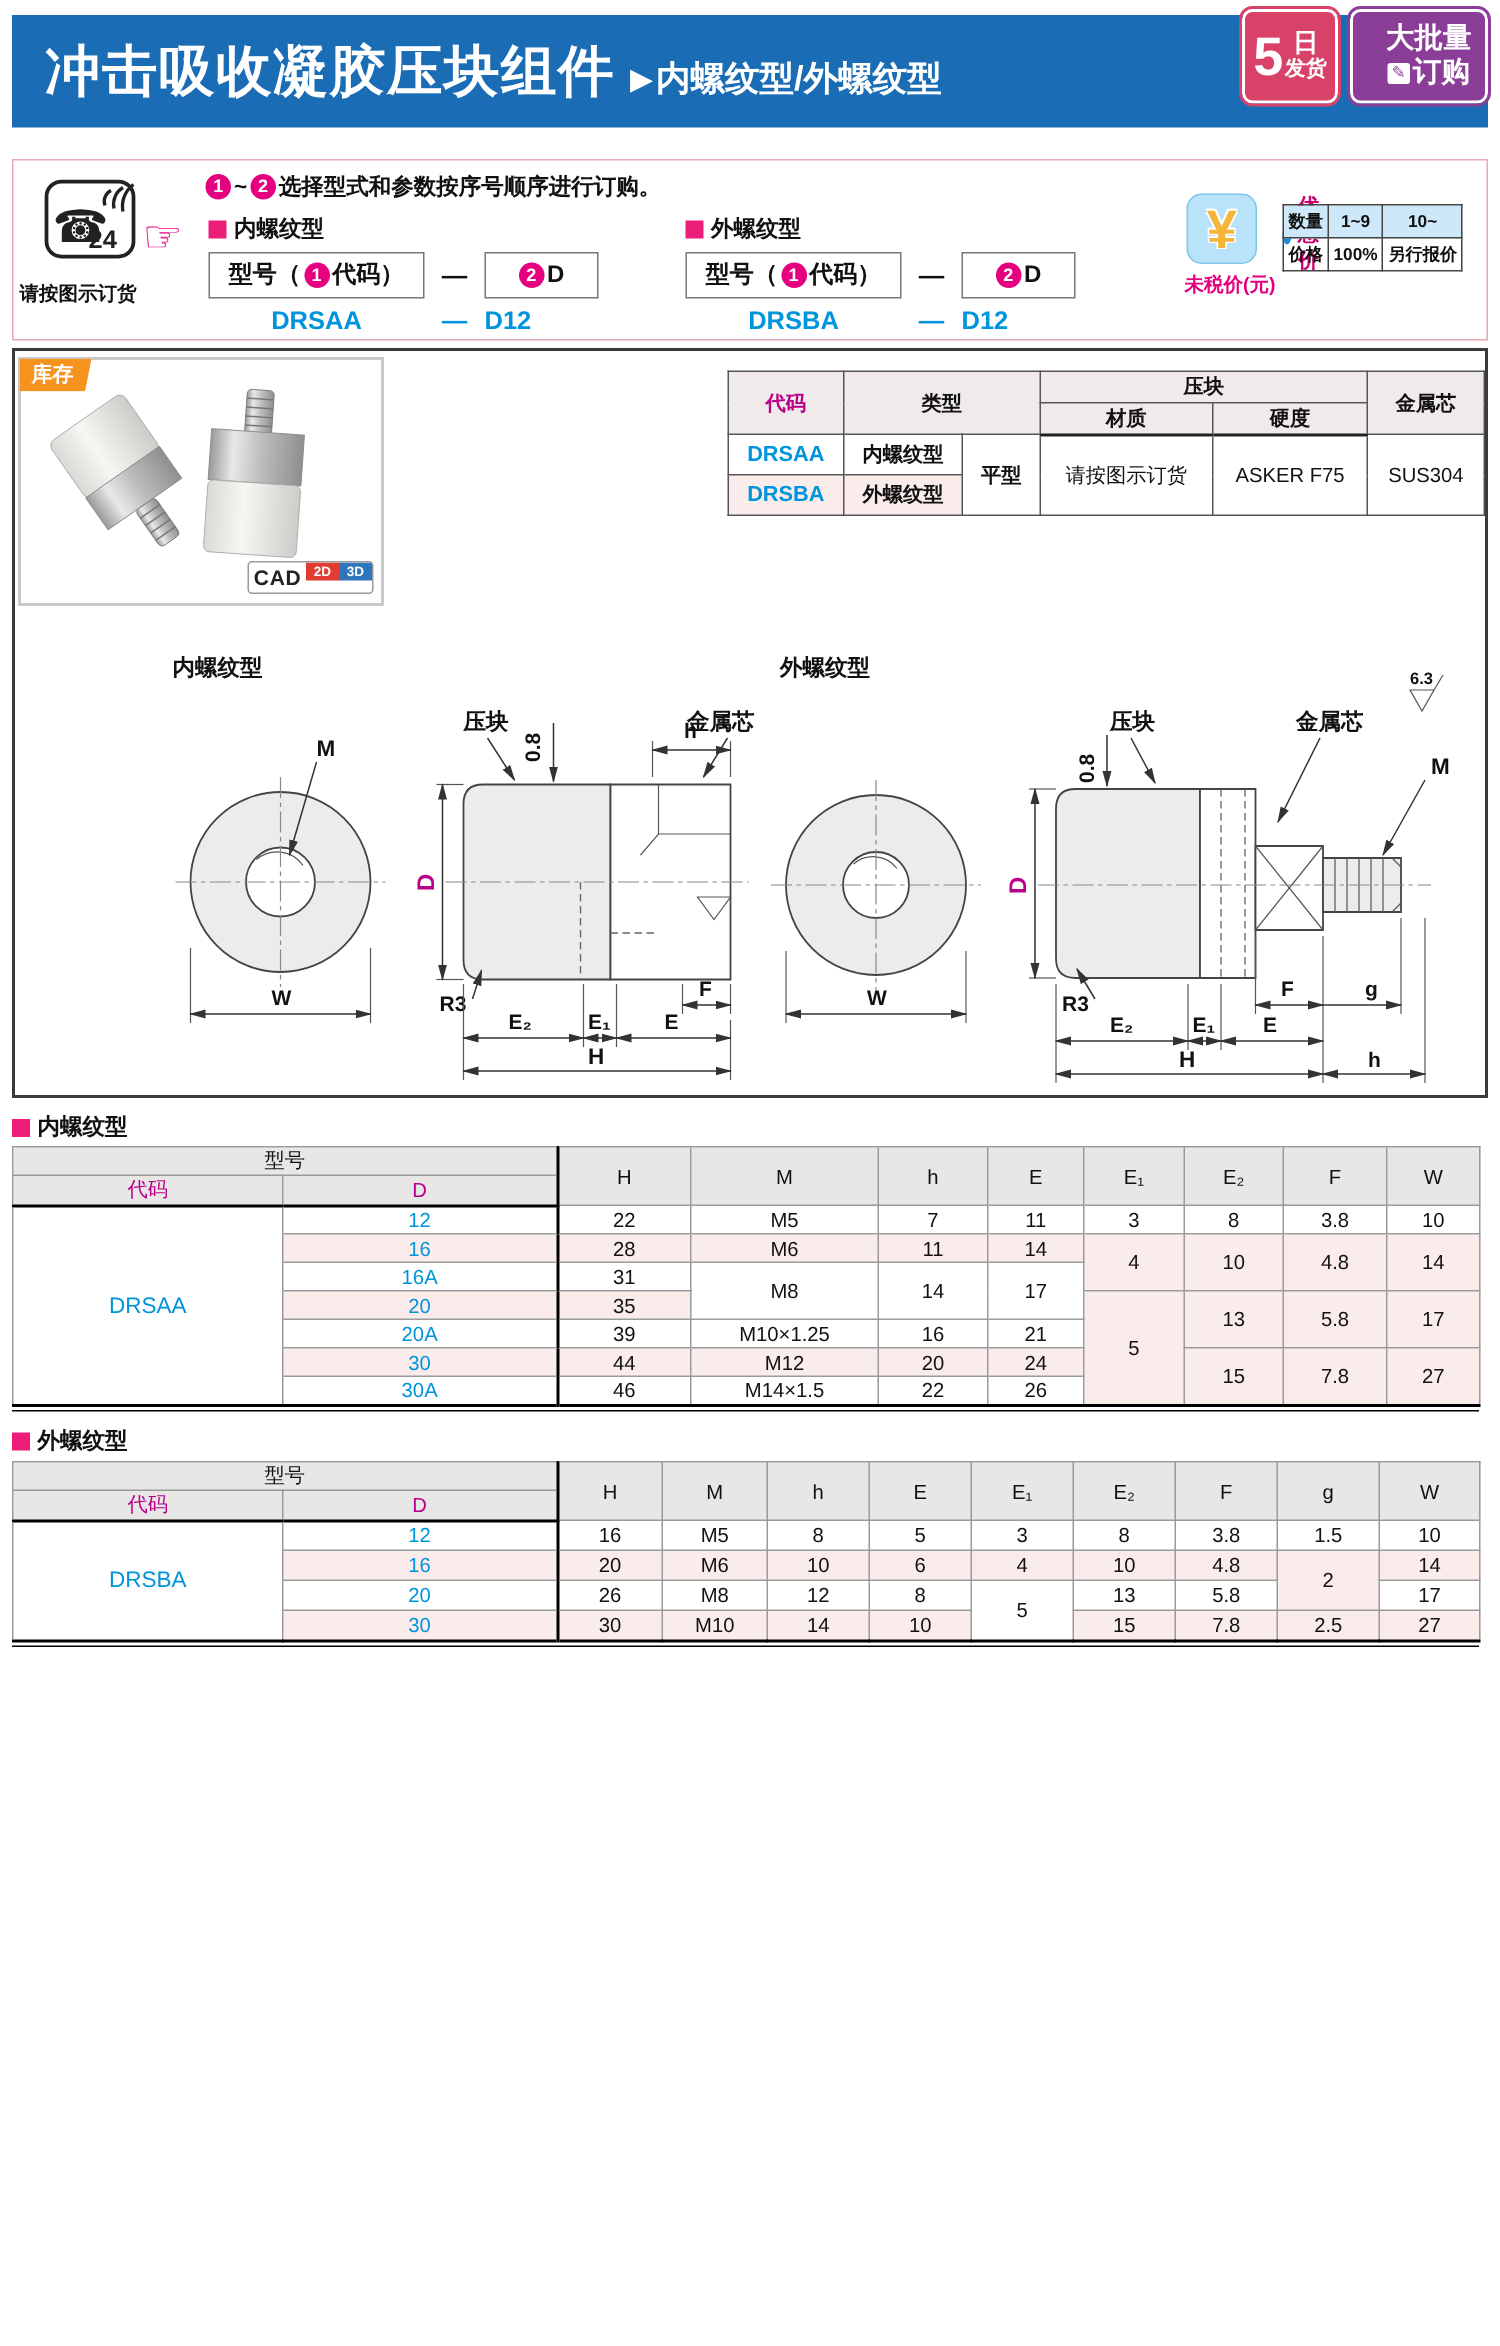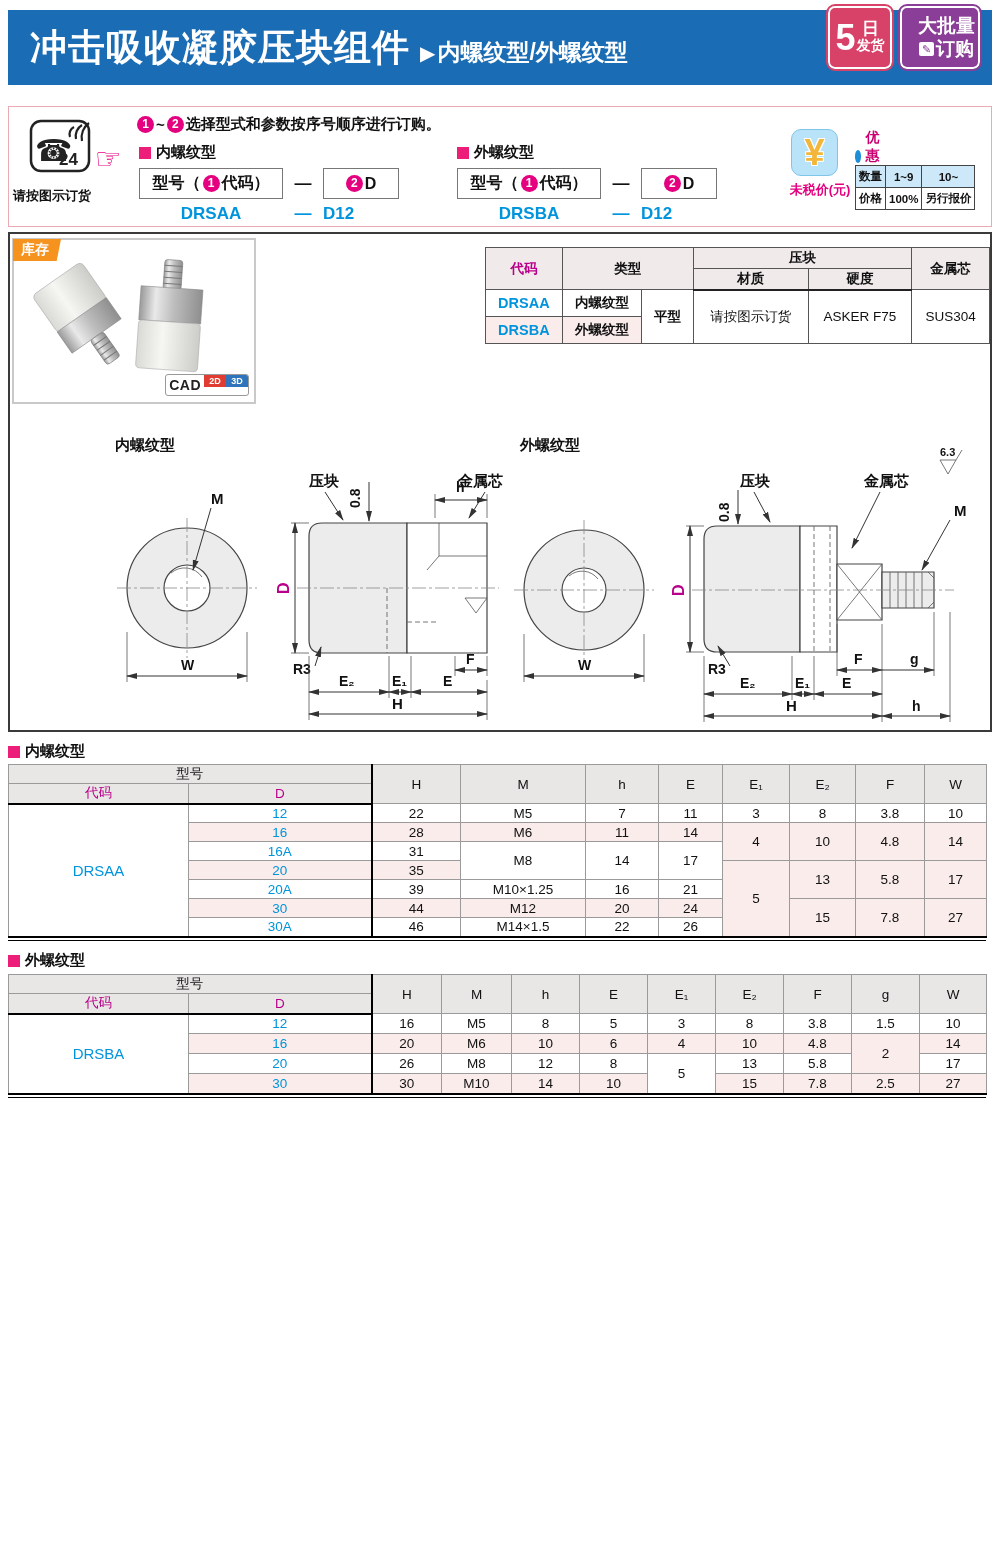--- a/index.html
+++ b/index.html
@@ -12,21 +12,21 @@
   .title-main { color:#fff; font-size:37px; font-weight:bold; margin-left:22px; letter-spacing:1px; white-space:nowrap; }
   .title-arrow { color:#fff; font-size:20px; margin:10px 2px 0 10px; }
   .title-sub { color:#fff; font-size:23px; font-weight:bold; margin-top:10px; white-space:nowrap; }
   .badge { border-radius:7px; border:2.5px solid #fff; color:#fff; display:flex; flex-direction:column; align-items:center; justify-content:center; }
   .badge-days { left:828px; top:6px; width:64px; height:63px; background:#d84168; outline:2px solid #d84168; }
   .bd-row1 { display:flex; align-items:flex-start; line-height:1; }
   .bd-5 { font-size:36px; font-weight:bold; }
   .bd-ri { display:flex; flex-direction:column; align-items:center; margin-left:1px; }
   .bd-day { font-size:17px; font-weight:bold; line-height:1.1; }
   .bd-ship { font-size:14px; font-weight:bold; line-height:1.1; }
-  .badge-bulk { left:900px; top:6px; width:80px; height:63px; background:#8a3e97; outline:2px solid #8a3e97;padding-left:13px; }
+  .badge-bulk { left:900px; top:6px; width:92px; height:63px; background:#8a3e97; outline:2px solid #8a3e97;padding-left:13px; }
   .bb-l1 { font-size:19px; font-weight:bold; line-height:1.2; }
   .bb-l2 { font-size:19px; font-weight:bold; line-height:1.2; display:flex; align-items:center; gap:2px; }
   .bb-ico { width:15px; height:14px; background:#fff; color:#8a3e97; font-size:11px; line-height:14px; text-align:center; border-radius:2px; font-weight:bold; }
 
   
   .order-box { left:8px; top:106px; width:984px; height:121px; border:1.5px solid #e9aab4; background:#fff; }
   .phone-wrap { left:20px; top:12px; width:110px; }
   .phone-cap { left:4px; top:80px; width:110px; font-size:13px; font-weight:bold; }
   .pointer { left:86px; top:34px; font-size:30px; color:#e4007f; }
   .instr-line { left:128px; top:8px; display:flex; align-items:center; gap:2px; font-size:15px; font-weight:bold; }
@@ -39,21 +39,21 @@
   .obox { border:1.4px solid #777; background:#fff; height:31px; display:flex; align-items:center; justify-content:center; gap:2px; font-size:16px; font-weight:bold; }
   .obox1 { width:144px; } .obox2 { width:76px; }
   .odash { width:40px; text-align:center; font-size:17px; font-weight:bold; }
   .grp-ex { display:flex; margin-top:5px; color:#0094dc; font-size:17px; font-weight:bold; }
   .ex1 { width:144px; text-align:center; } .exd { width:40px; text-align:center; } .ex2 { width:76px; text-align:left; }
   .price-wrap { left:782px; top:22px; }
   .yen-ico { position:absolute; left:0; top:0; width:47px; height:47px; background:#b9e3f8; border:1.5px solid #7fc4ea; border-radius:10px; text-align:center; line-height:45px; font-size:36px; font-weight:bold; color:#f3b63b; text-shadow:-1px -1px 0 #fff,1px -1px 0 #fff,-1px 1px 0 #fff,1px 1px 0 #fff; }
   .untaxed { position:absolute; left:-6px; top:52px; width:70px; text-align:center; color:#e4007f; font-weight:bold; font-size:13px; white-space:nowrap; }
   .disc-label { position:absolute; left:64px; top:0; display:flex; align-items:center; gap:4px; font-size:14px; font-weight:bold; color:#cb0070; }
   .disc-dot { width:13px; height:13px; border-radius:50%; background:#1f8ed8; display:inline-block; }
-  .price-tbl { position:absolute; left:64px; top:36px; border-collapse:collapse; font-size:11.5px; font-weight:bold; }
+  .price-tbl { position:absolute; left:64px; top:7px; border-collapse:collapse; font-size:11.5px; font-weight:bold; }
   .price-tbl td { border:1px solid #444; text-align:center; height:22px; padding:0 3px; white-space:nowrap; }
   .price-tbl tr:first-child td { background:#cde8f8; }
   .price-tbl td:first-child { width:38px; } .price-tbl td:nth-child(2){ width:46px; } .price-tbl td:nth-child(3){ width:62px; }
 
   
   .main-box { left:8px; top:232px; width:984px; height:500px; border:2px solid #3a3a3a; background:#fff; }
   .photo-box { left:2px; top:4px; width:244px; height:166px; border:2px solid #c9c9c9; background:#fff; }
   .stock-badge { left:-1px; top:-1px; background:#f6921e; color:#fff; font-size:14px; font-weight:bold; padding:2px 12px 2px 8px; clip-path:polygon(0 0,100% 0,91% 100%,0 100%); }
   .cad-badge { right:5px; bottom:6px; display:flex; align-items:stretch; border:1px solid #999; background:#fff; border-radius:3px; overflow:hidden; }
   .cad-txt { font-size:14px; font-weight:bold; color:#222; padding:2px 3px; align-self:center; letter-spacing:.5px; }

